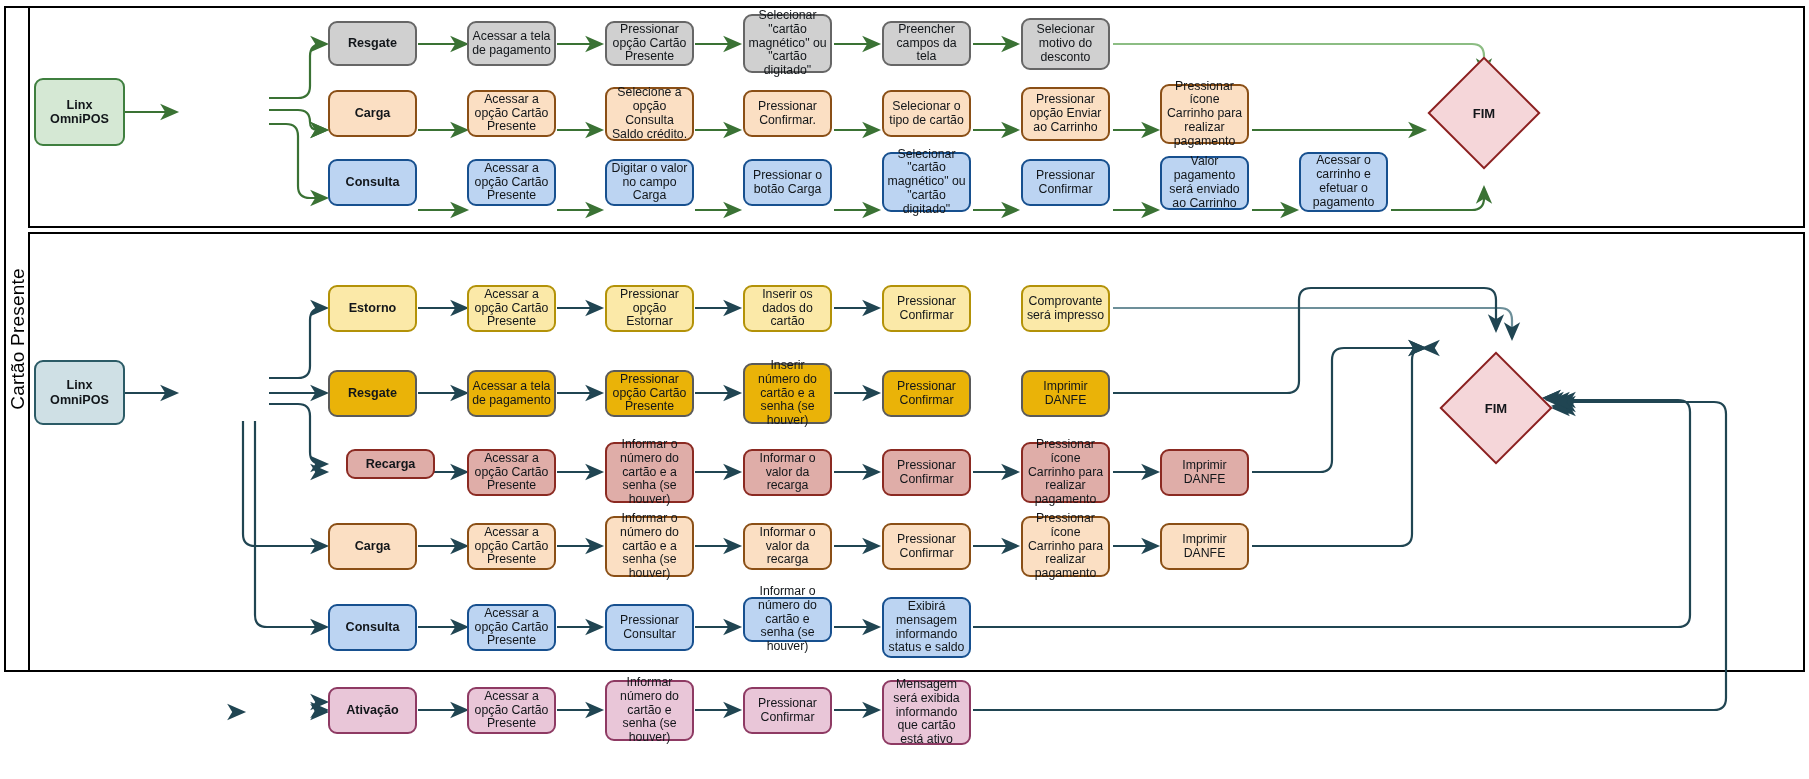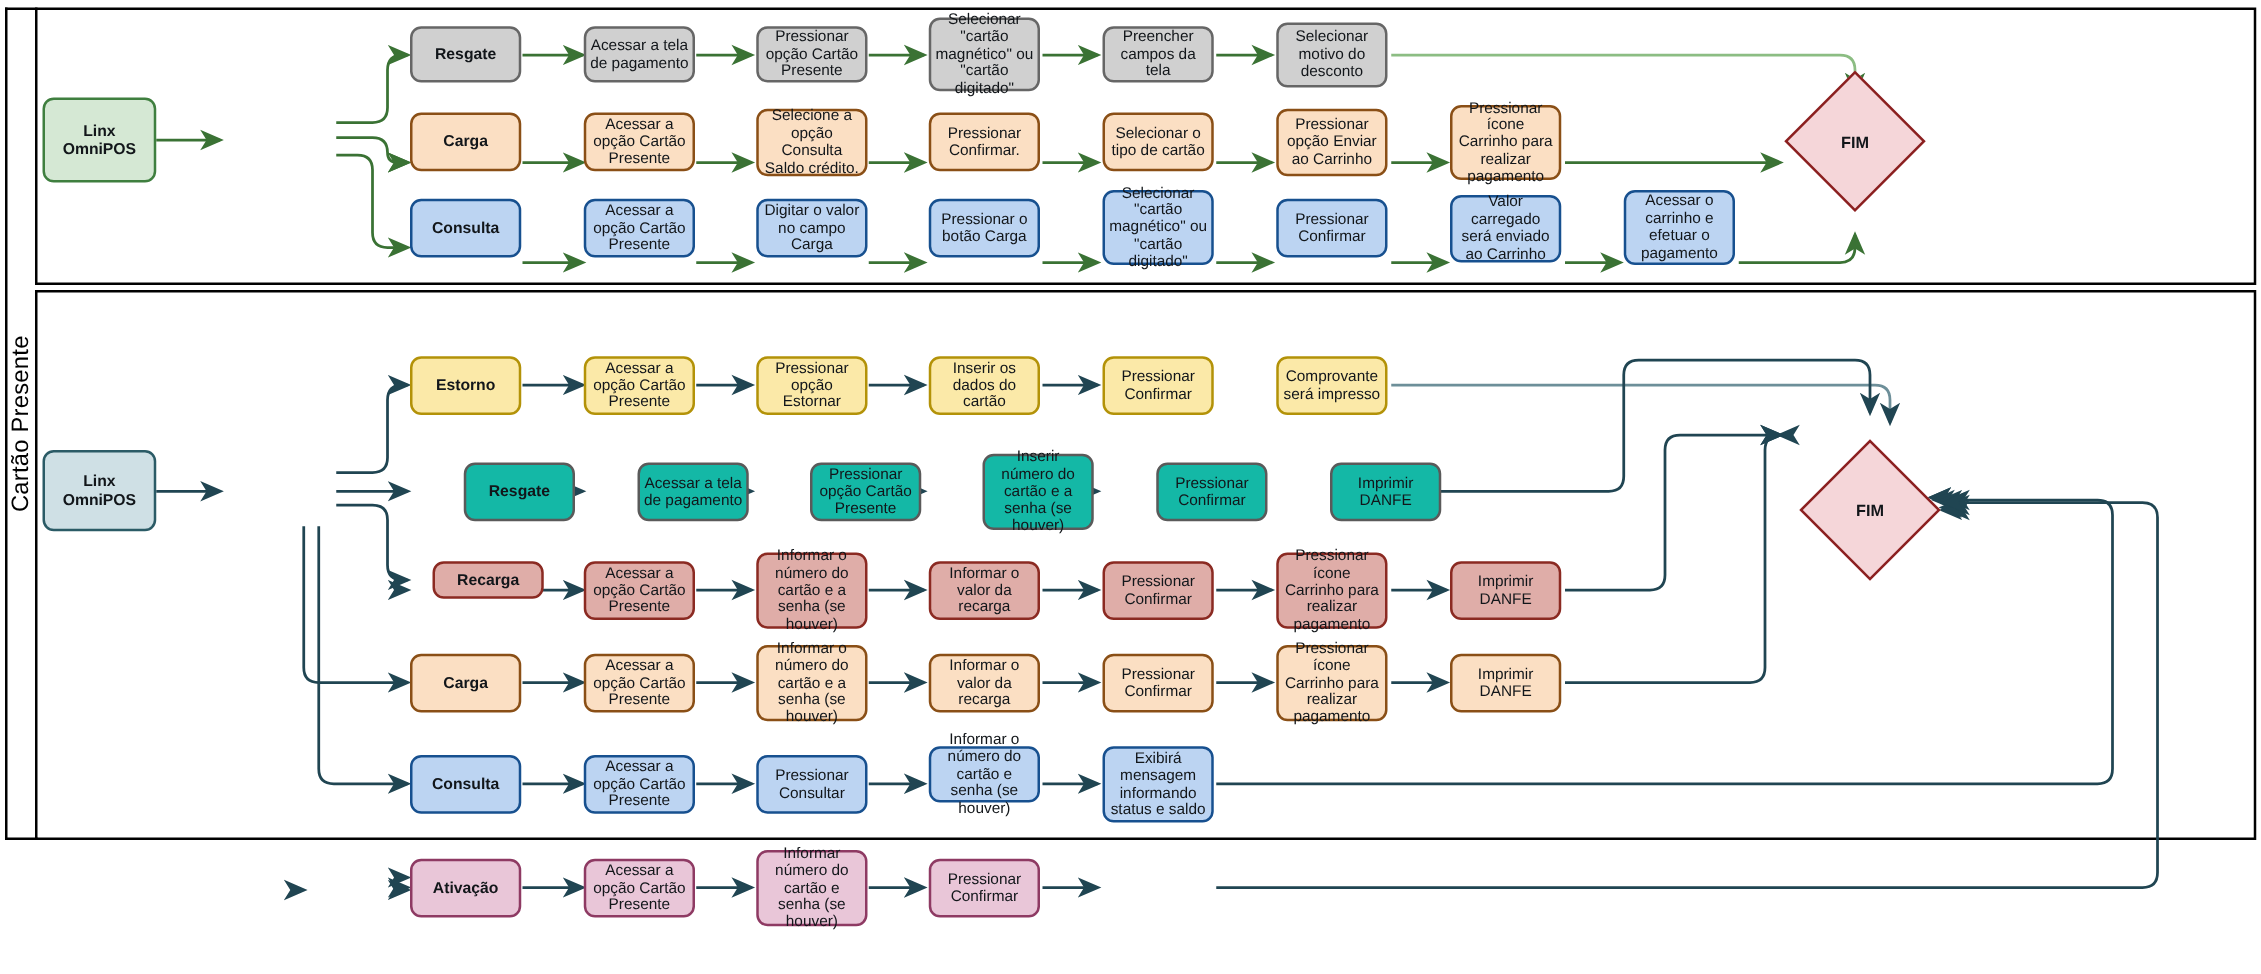--- a/index.html
+++ b/index.html
@@ -54,21 +54,21 @@
     z-index: 4;
   }
   .node.bold { font-weight: bold; font-size: 12.6px; }
 
   .n-green  { background:#d5e8d4; border-color:#3f7f3f; }
   .n-grey   { background:#d0d0d0; border-color:#666666; }
   .n-orange { background:#fbdfc3; border-color:#8a4f16; }
   .n-blue   { background:#bcd4f2; border-color:#17508f; }
   .n-teal   { background:#cfe0e5; border-color:#2b5b66; }
   .n-yellow { background:#fbe9a8; border-color:#b39208; }
-  .n-grey2  { background:#14b8a6; border-color:#5a5a5a;margin-left:43px; }
+  .n-grey2  { background:#eab308; border-color:#5a5a5a; }
   .n-red    { background:#dfada8; border-color:#8b2a22; }
   .n-orange2{ background:#fbdfc3; border-color:#8a4f16; }
   .n-blue2  { background:#bcd4f2; border-color:#17508f; }
   .n-pink   { background:#e9c6d8; border-color:#8e3a63; }
 
   
   .diamond-wrap { position: absolute; z-index: 5; }
   .diamond-wrap .dshape {
     position: absolute; inset: 0;
     background: #f5d6d9;
@@ -264,21 +264,21 @@
   <div class="node n-blue" style="left:743px; top:159px; width:89px; height:47px;">
     <span>Pressionar o botão Carga</span>
   </div>
   <div class="node n-blue" style="left:882px; top:152px; width:89px; height:60px;">
     <span>Selecionar "cartão magnético" ou "cartão digitado"</span>
   </div>
   <div class="node n-blue" style="left:1021px; top:159px; width:89px; height:47px;">
     <span>Pressionar Confirmar</span>
   </div>
   <div class="node n-blue" style="left:1160px; top:156px; width:89px; height:54px;">
-    <span>Valor carregado será enviado ao Carrinho</span>
+    <span>Valor pagamento será enviado ao Carrinho</span>
   </div>
   <div class="node n-blue" style="left:1299px; top:152px; width:89px; height:60px;">
     <span>Acessar o carrinho e efetuar o pagamento</span>
   </div>
 
   <div class="diamond-wrap" style="left:1444px; top:73px; width:80px; height:80px;">
     <div class="dshape"></div>
     <div class="dlabel">FIM</div>
   </div>
 
@@ -389,19 +389,22 @@
   </div>
   <div class="node n-pink" style="left:467px; top:687px; width:89px; height:47px;">
     <span>Acessar a opção Cartão Presente</span>
   </div>
   <div class="node n-pink" style="left:605px; top:680px; width:89px; height:61px;">
     <span>Informar número do cartão e senha (se houver)</span>
   </div>
   <div class="node n-pink" style="left:743px; top:687px; width:89px; height:47px;">
     <span>Pressionar Confirmar</span>
   </div>
+  <div class="node n-pink" style="left:882px; top:680px; width:89px; height:65px;">
+    <span>Mensagem será exibida informando que cartão está ativo</span>
+  </div>
 
   <div class="diamond-wrap" style="left:1456px; top:368px; width:80px; height:80px;">
     <div class="dshape"></div>
     <div class="dlabel">FIM</div>
   </div>
 
 </div>
 
 </body></html>

